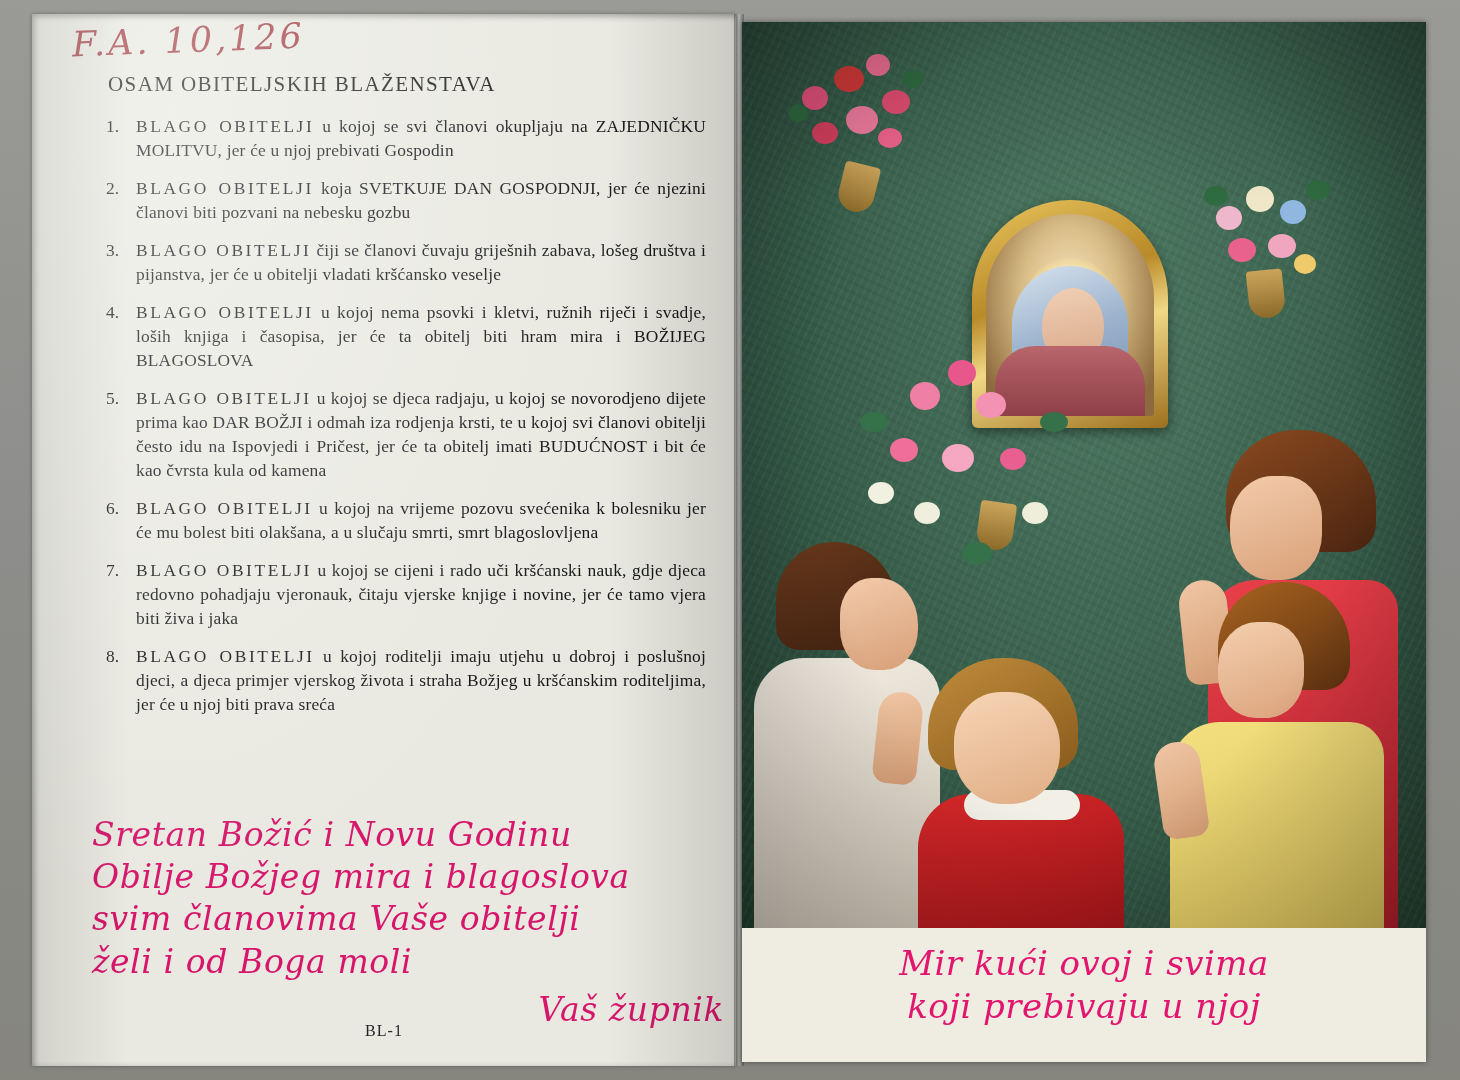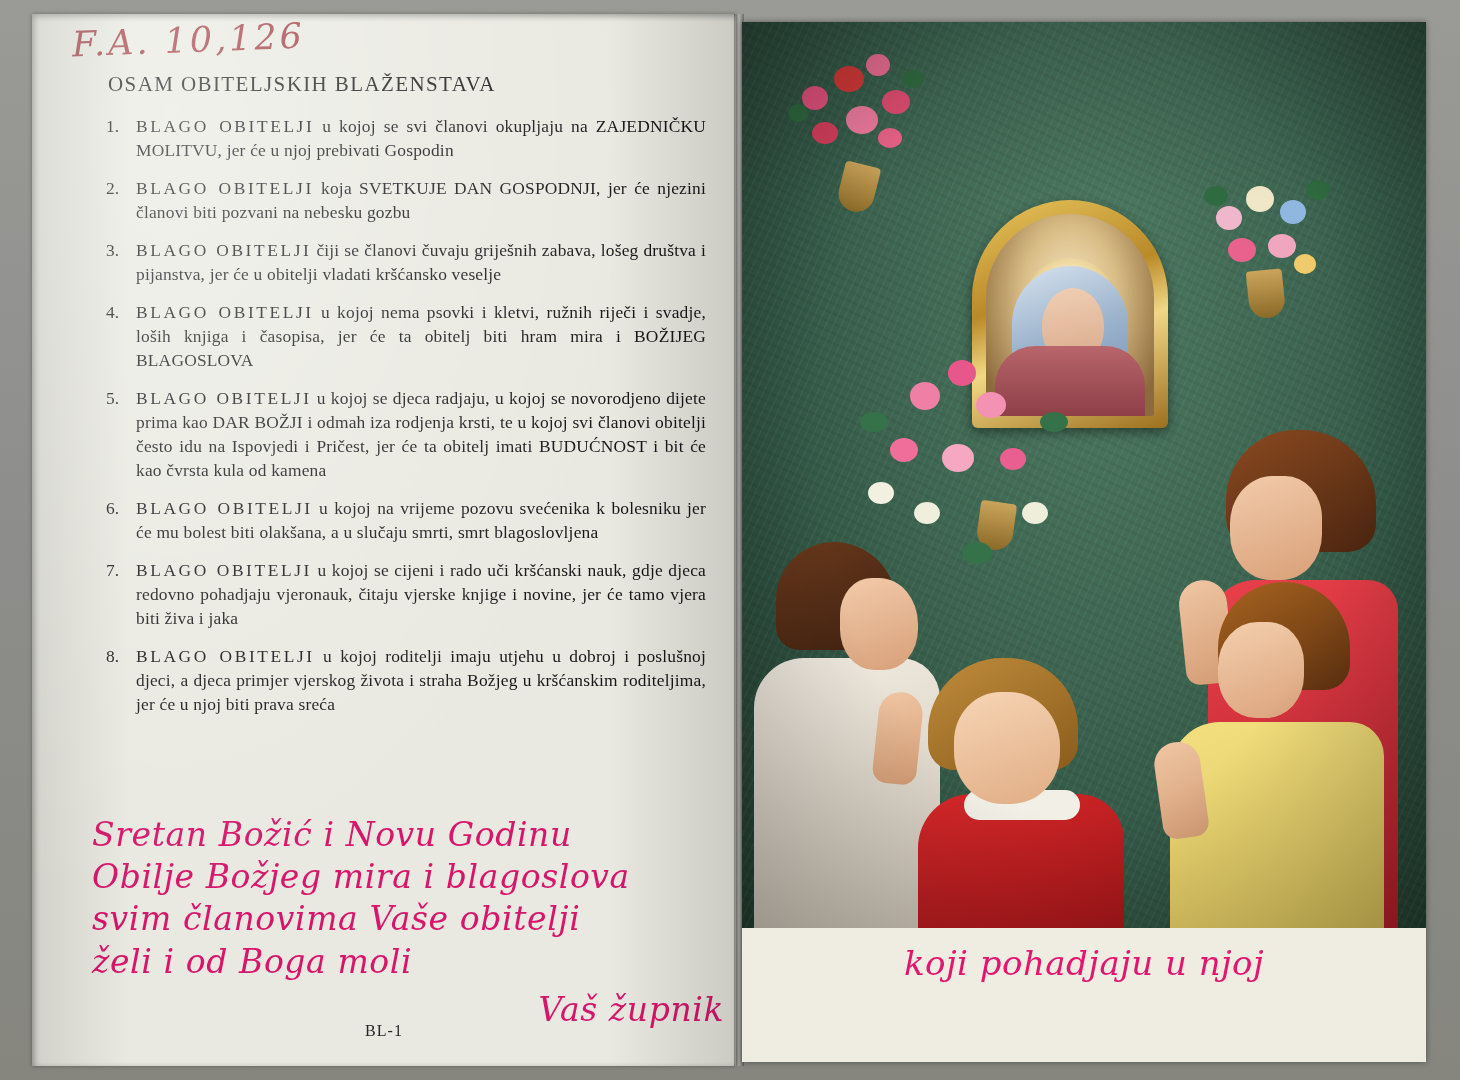--- a/index.html
+++ b/index.html
@@ -449,17 +449,18 @@
         <div class="hair"></div>
         <div class="face"></div>
         <div class="hands"></div>
       </div>
 
       <div id="photo-vignette"></div>
     </div>
 
     <div id="caption-band">
       <div id="caption">
-        <span class="line">koji pohadjaju u njoj</span>
+        <span class="line">Mir kući ovoj i svima</span>
+        <span class="line">koji prebivaju u njoj</span>
       </div>
     </div>
   </div>
 </div>
 
 </body></html>

